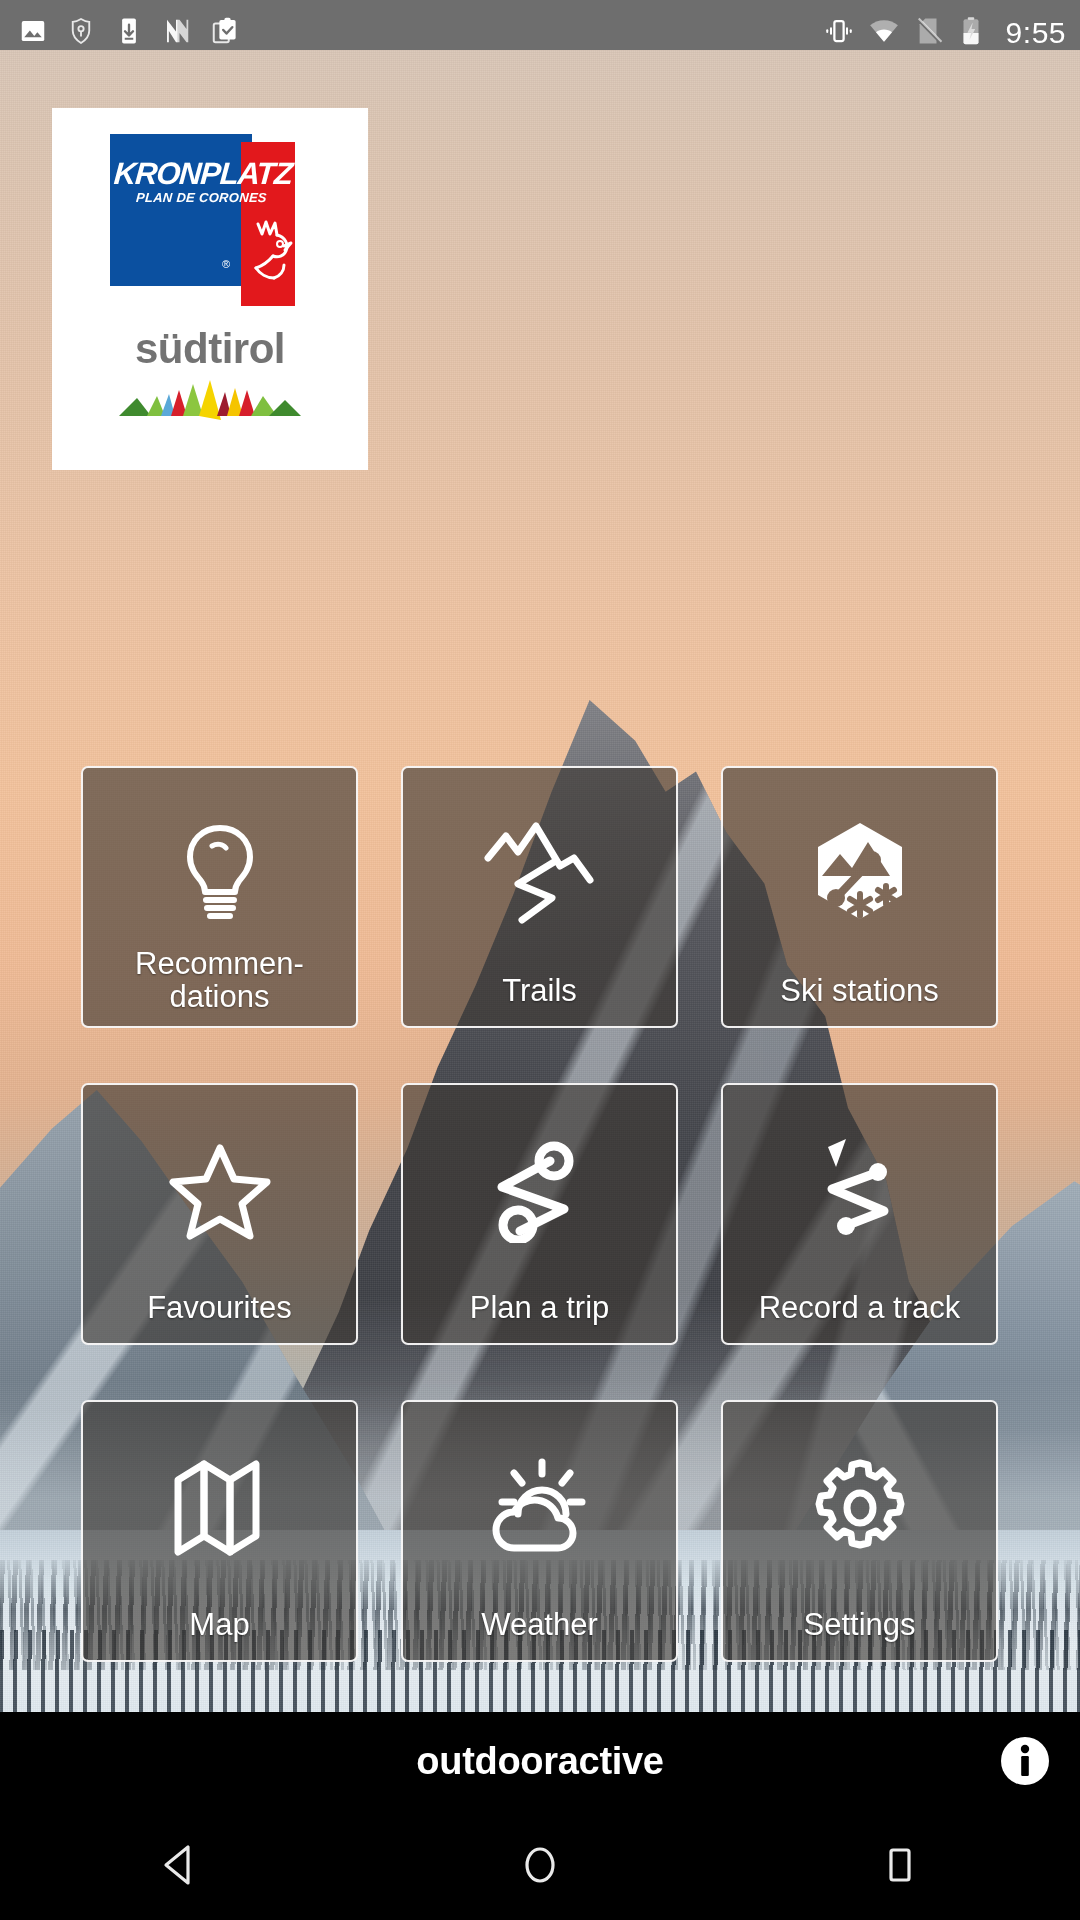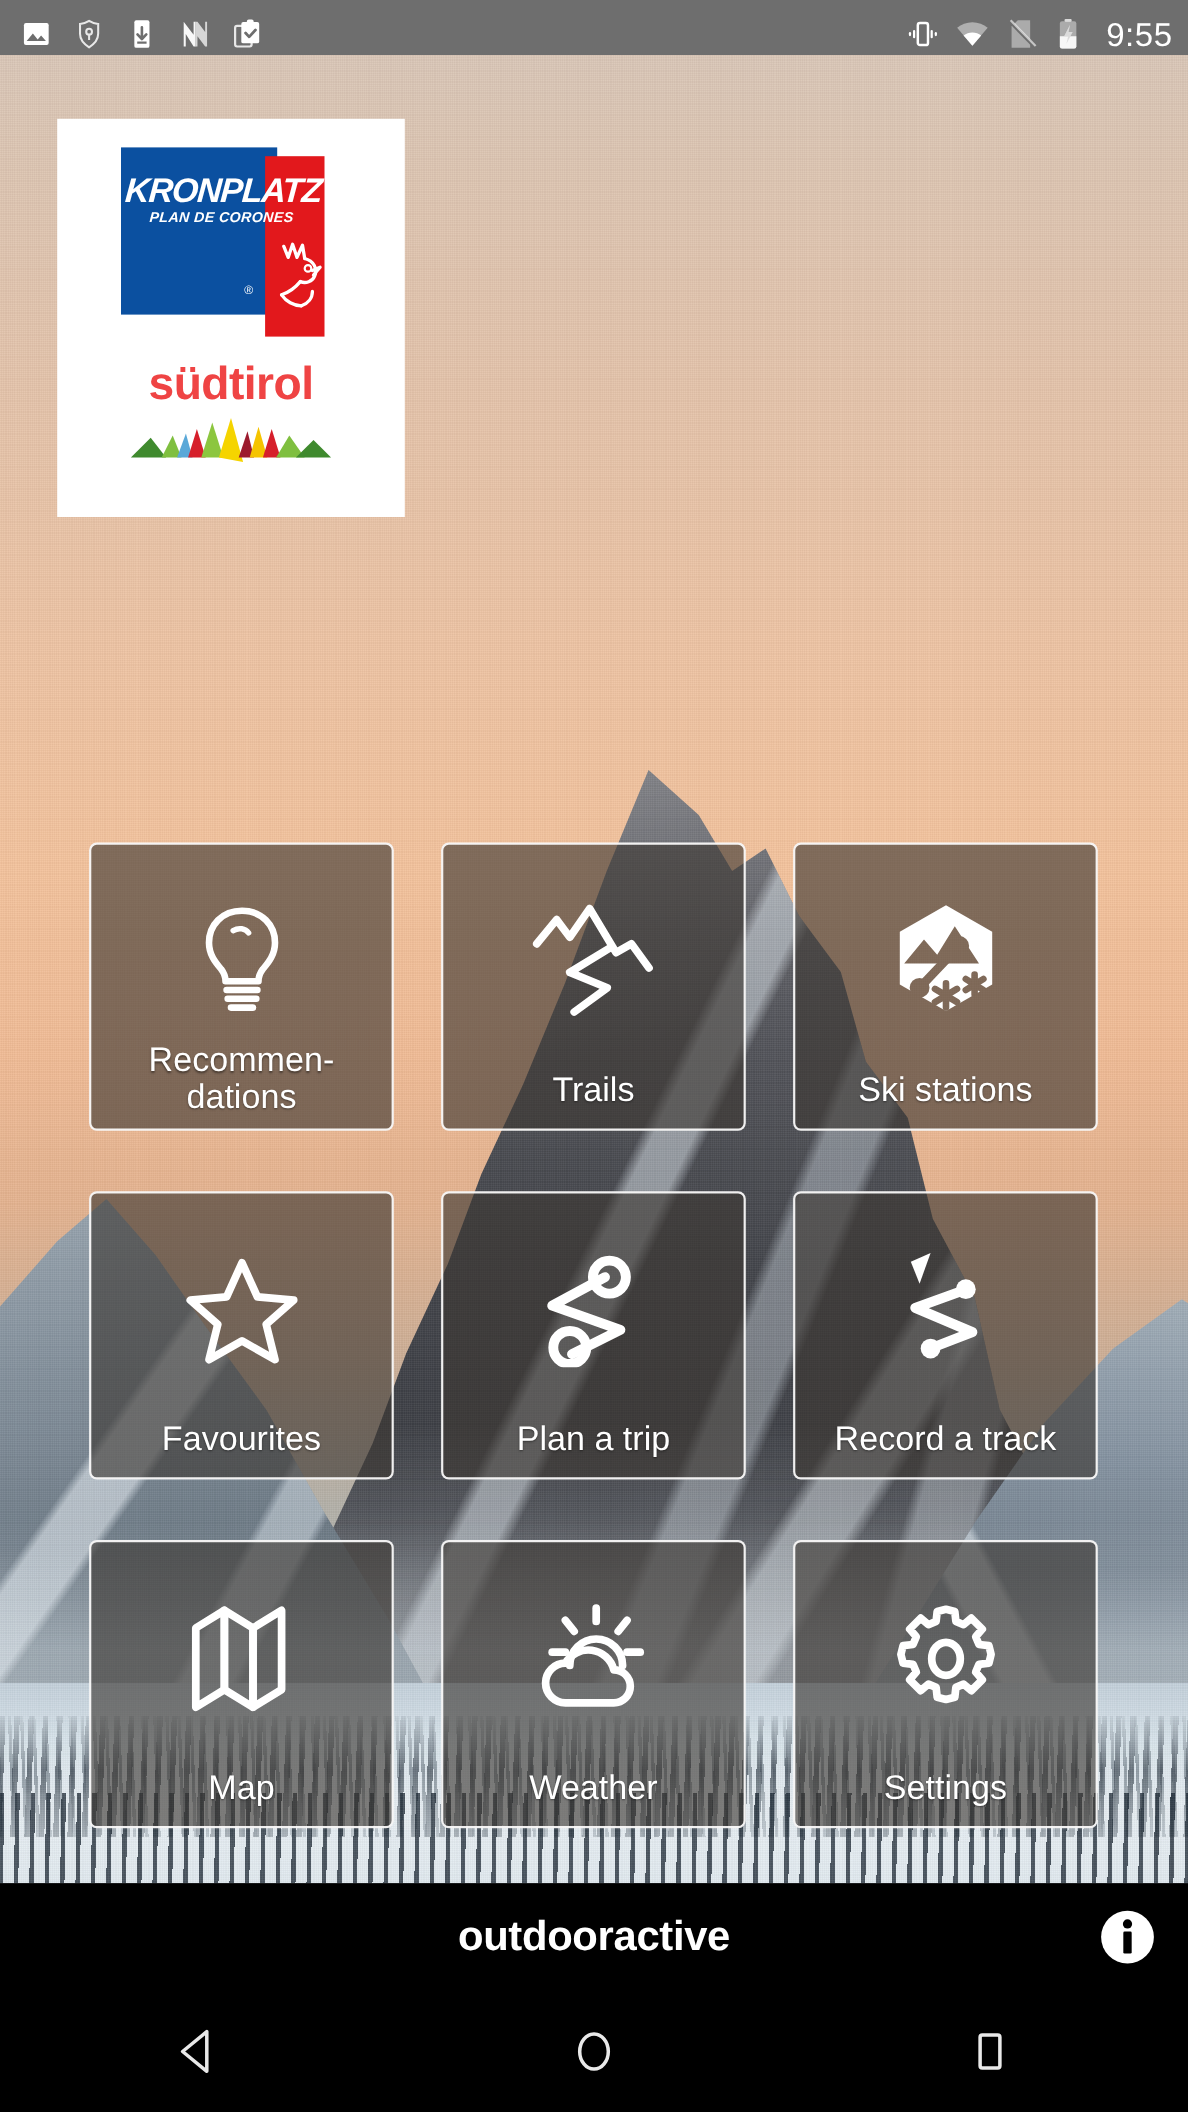--- a/index.html
+++ b/index.html
@@ -183,21 +183,21 @@
     font-family:"Liberation Sans", sans-serif;
     transform: skewX(-4deg);
   }
   #kron-rooster { position:absolute; left:134px; top:82px; }
   #kron-reg {
     position:absolute; left:112px; top:124px;
     color:#fff; font-size:11px;
   }
   #sudtirol-word {
     margin-top:26px;
-    color:#ef4444; font-size:42px; font-weight:bold;
+    color:#737373; font-size:42px; font-weight:bold;
     letter-spacing:-.5px;
     font-family:"Liberation Sans", sans-serif;
     line-height:1;
   }
   #sudtirol-mark { margin-top:6px; }
 
   
   #grid {
     position:absolute; left:81px; top:766px;
     width:918px;

